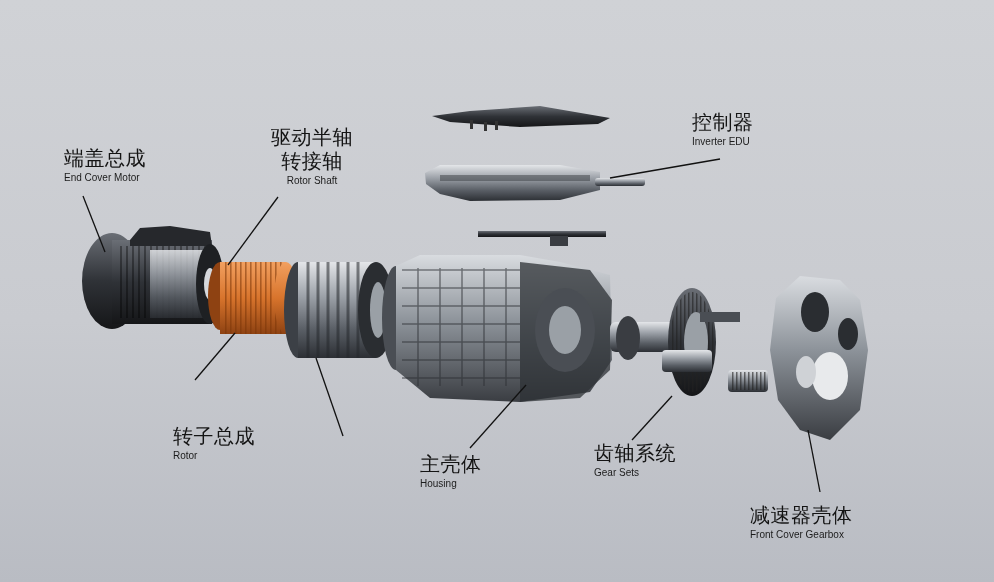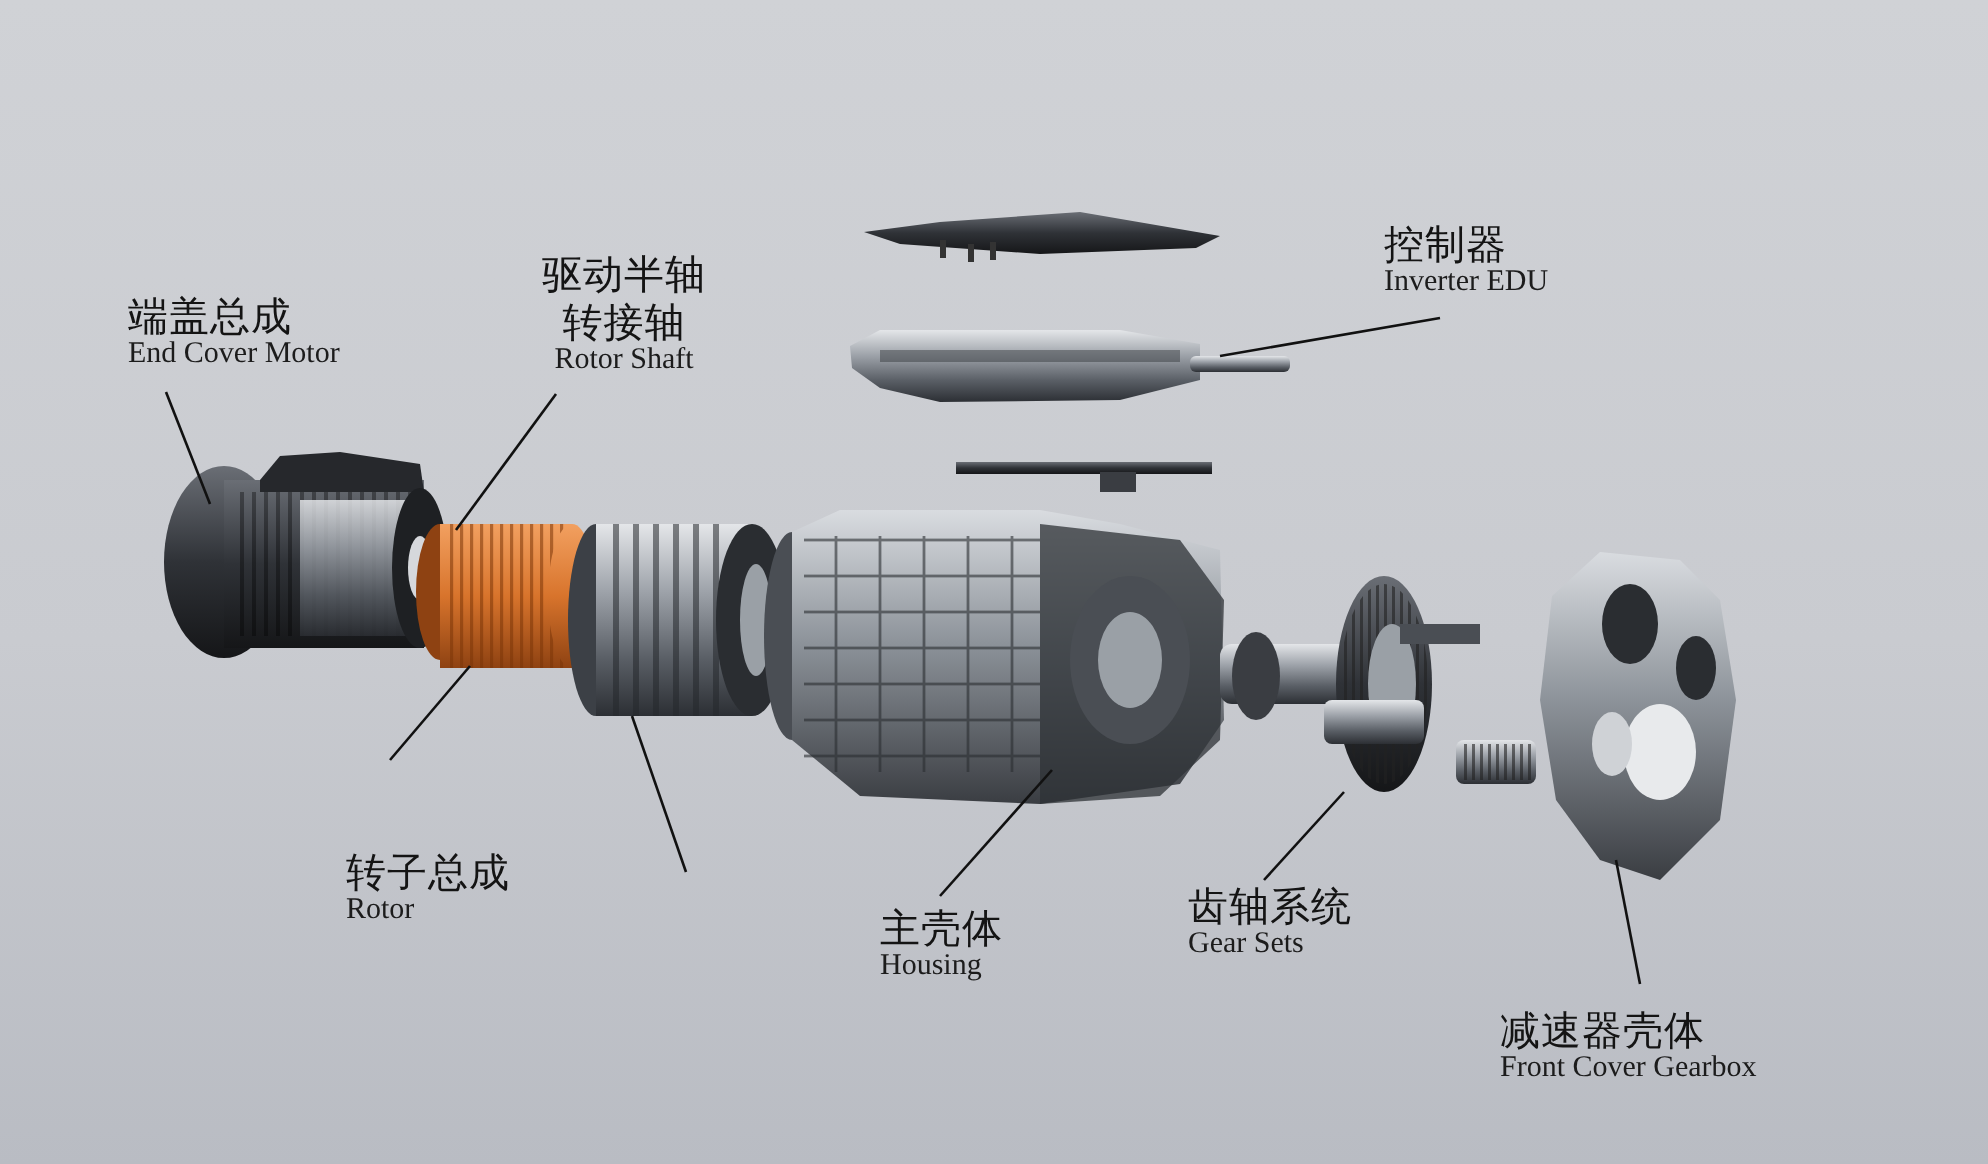--- a/index.html
+++ b/index.html
@@ -4,21 +4,21 @@
 <style>
   html, body { margin: 0; padding: 0; }
   body {
     width: 994px; height: 582px; overflow: hidden; position: relative;
     background: linear-gradient(180deg, #d0d2d6 0%, #c9cbd0 55%, #b9bcc3 100%);
     font-family: "DejaVu Sans", "Liberation Sans", sans-serif;
   }
   #stage { position: absolute; left: 0; top: 0; width: 994px; height: 582px; }
   .label { position: absolute; color: #141414; white-space: nowrap; }
   .label .zh { display: block; font-size: 20px; line-height: 24px; letter-spacing: 0.5px; }
-  .label .en { display: block; font-size: 15px; line-height: 15px; font-family: Liberation Serif, serif; color: #1c1c1c; }
+  .label .en { display: block; font-size: 10px; line-height: 15px; font-family: Liberation Sans, sans-serif; color: #1c1c1c; }
   .label.center { text-align: center; }
 </style>
 </head>
 <body>
 
 <div id="stage">
   <svg width="994" height="582" viewBox="0 0 994 582">
     <defs>
       <linearGradient id="gMetal" x1="0" y1="0" x2="0" y2="1">
         <stop offset="0" stop-color="#e4e6e9"></stop>
@@ -160,21 +160,21 @@
     <span class="zh">控制器</span>
     <span class="en">Inverter EDU</span>
   </div>
 
   <div class="label" style="left:173px; top:388px;margin-top:36px;">
     <span class="zh">转子总成</span>
     <span class="en">Rotor</span>
   </div>
 
 
-  <div class="label" style="left:440px; top:452px;">
+  <div class="label" style="left:420px; top:452px;">
     <span class="zh">主壳体</span>
     <span class="en">Housing</span>
   </div>
 
   <div class="label" style="left:594px; top:441px;">
     <span class="zh">齿轴系统</span>
     <span class="en">Gear Sets</span>
   </div>
 
   <div class="label" style="left:750px; top:503px;">

